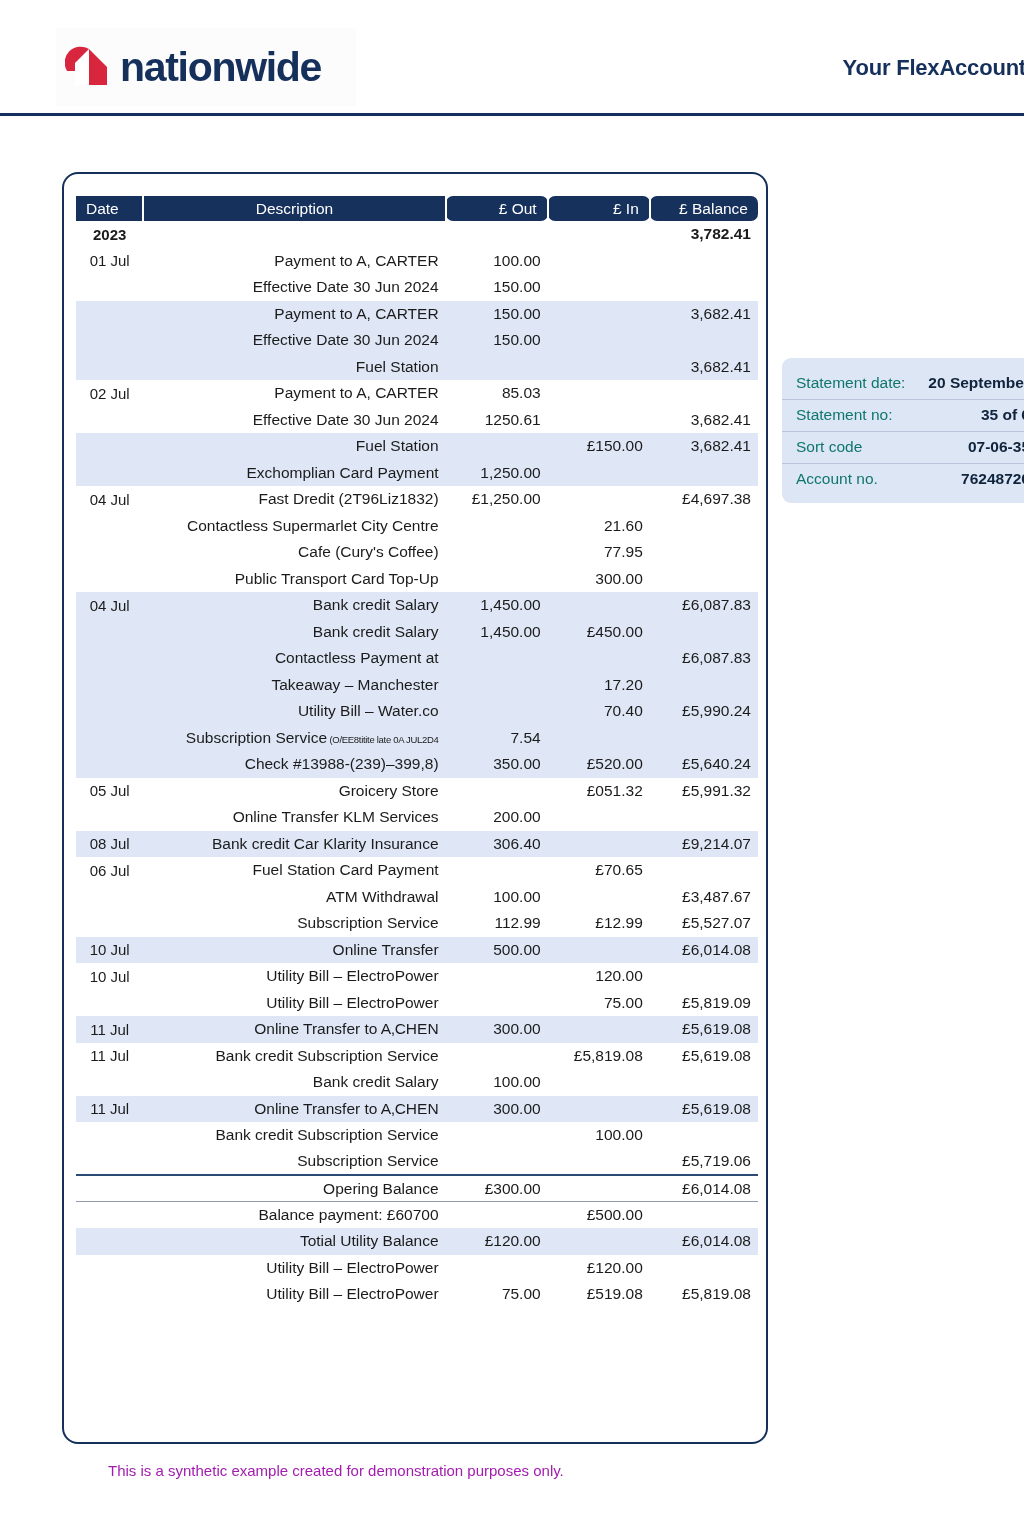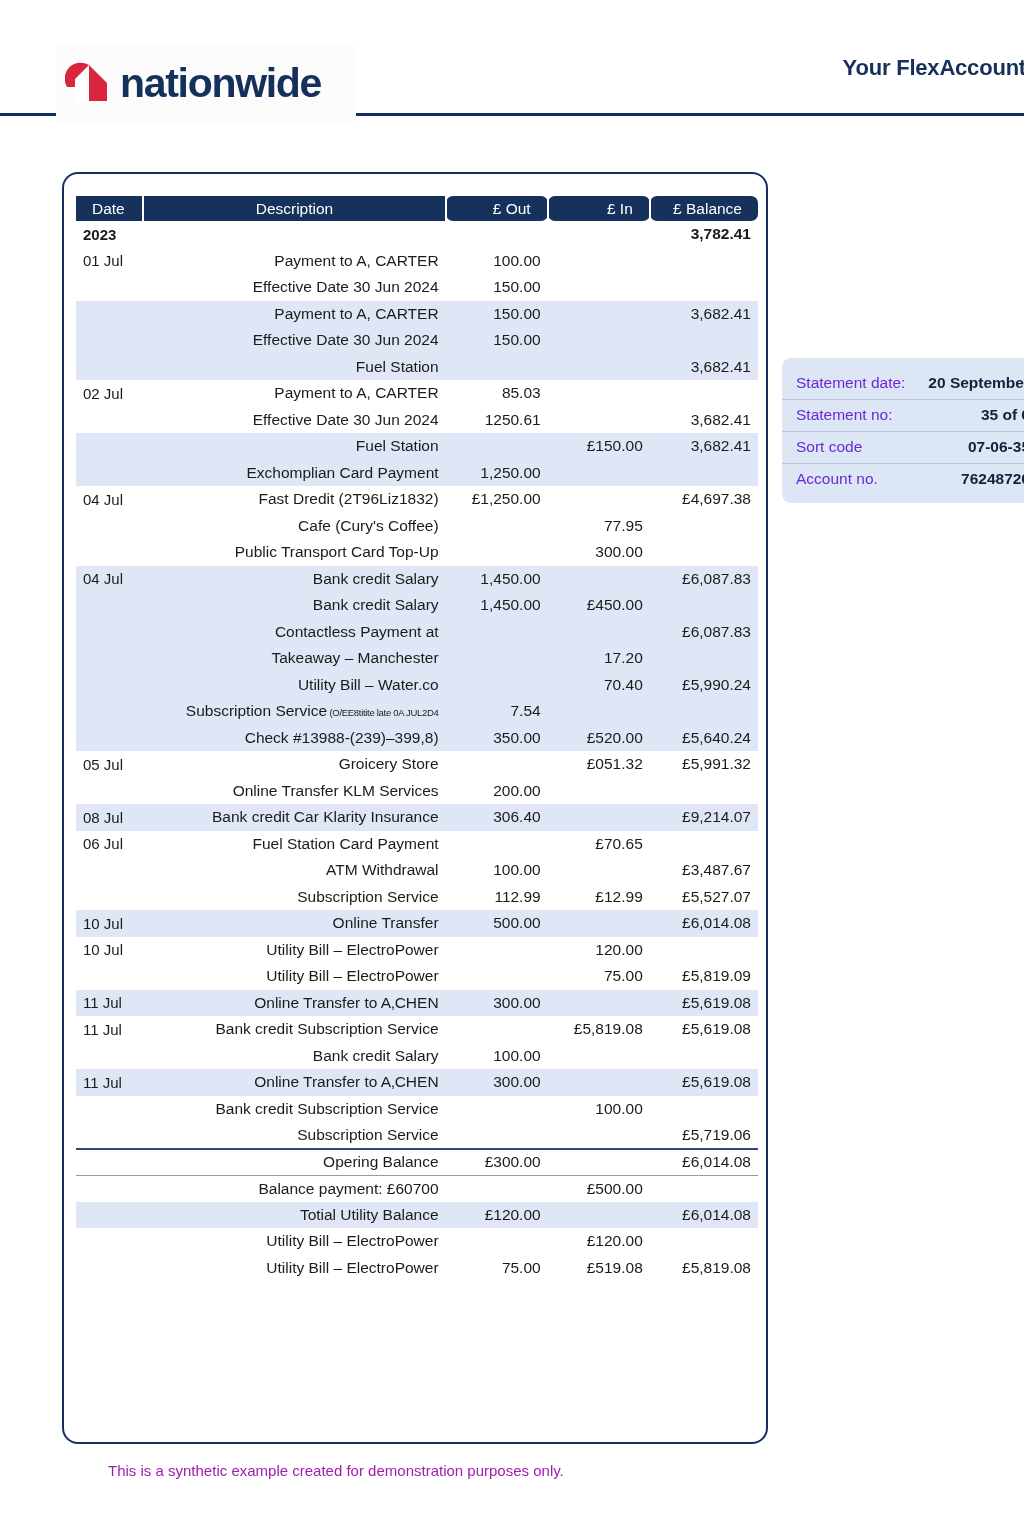--- a/index.html
+++ b/index.html
@@ -20,21 +20,21 @@
   #page-header {
     position: absolute;
     left: 0; top: 0;
     width: 1024px;
     height: 116px;
     border-bottom: 3px solid #13305e;
     box-sizing: border-box;
   }
   #brand-logo {
     position: absolute;
-    left: 56px; top: 44px;
+    left: 56px; top: 28px;
     width: 300px; height: 78px;
     background: #fcfcfc;
     display: flex;
     align-items: center;
     gap: 9px;
     padding-left: 9px;
     box-sizing: border-box;
   }
   #brand-mark { width: 46px; height: 44px; flex: none; }
   #brand-word {
@@ -80,38 +80,38 @@
   #txn-table col.c-out  { width: 100px; }
   #txn-table col.c-in   { width: 100px; }
   #txn-table col.c-bal  { width: 106px; }
 
   #txn-table thead th {
     background: #17315d;
     color: #ffffff;
     font-weight: normal;
     font-size: 15.5px;
     height: 25px;
-    padding: 0 16px;
+    padding: 0 10px;
     border-right: 2px solid #ffffff;
     box-sizing: border-box;
   }
   #txn-table thead th.h-date { text-align: left; }
   #txn-table thead th.h-desc { text-align: center; }
   #txn-table thead th.h-num  { text-align: right; border-radius: 7px; }
   #txn-table thead th:last-child { border-right: none; }
 
   #txn-table tbody td {
     padding: 2px 7px;
     height: 26.5px;
     box-sizing: border-box;
     vertical-align: middle;
     white-space: nowrap;
     overflow: visible;
   }
-  td.d-date { text-align: left; font-size: 15px; }
+  td.d-date { text-align: center; font-size: 15px; }
   td.d-desc { text-align: right; font-size: 15.5px; }
   td.d-num  { text-align: right; font-size: 15.5px; }
 
   tr.shade td { background: #dfe7f6; }
   tr.bold td  { font-weight: bold; }
   tr.rule-top td    { border-top: 2px solid #2c4a74; }
   tr.rule-bottom td { border-bottom: 1.5px solid #8e9bb0; }
   .tiny-note { font-size: 9.5px; letter-spacing: -0.3px; }
 
   
@@ -127,21 +127,21 @@
   }
   .info-row {
     display: flex;
     justify-content: space-between;
     align-items: baseline;
     padding: 6px 14px 7px 14px;
     font-size: 15.5px;
     white-space: nowrap;
   }
   .info-row + .info-row { border-top: 1.5px solid #b9c6dd; }
-  .info-label { color: #6d28d9; }
+  .info-label { color: #0f766e; }
   .info-value { font-weight: bold; color: #10233c; padding-left: 10px; }
 
   
   #footer-note {
     position: absolute;
     left: 108px;
     top: 1462px;
     font-size: 15px;
     color: #a21caf;
   }
@@ -255,20 +255,27 @@
         </tr>
         <tr>
           <td class="d-date">04 Jul</td>
           <td class="d-desc">Fast Dredit (2T96Liz1832)</td>
           <td class="d-num">£1,250.00</td>
           <td class="d-num"></td>
           <td class="d-num">£4,697.38</td>
         </tr>
         <tr>
           <td class="d-date"></td>
+          <td class="d-desc">Contactless Supermarlet City Centre</td>
+          <td class="d-num"></td>
+          <td class="d-num">21.60</td>
+          <td class="d-num"></td>
+        </tr>
+        <tr>
+          <td class="d-date"></td>
           <td class="d-desc">Cafe (Cury's Coffee)</td>
           <td class="d-num"></td>
           <td class="d-num">77.95</td>
           <td class="d-num"></td>
         </tr>
         <tr>
           <td class="d-date"></td>
           <td class="d-desc">Public Transport Card Top-Up</td>
           <td class="d-num"></td>
           <td class="d-num">300.00</td>

